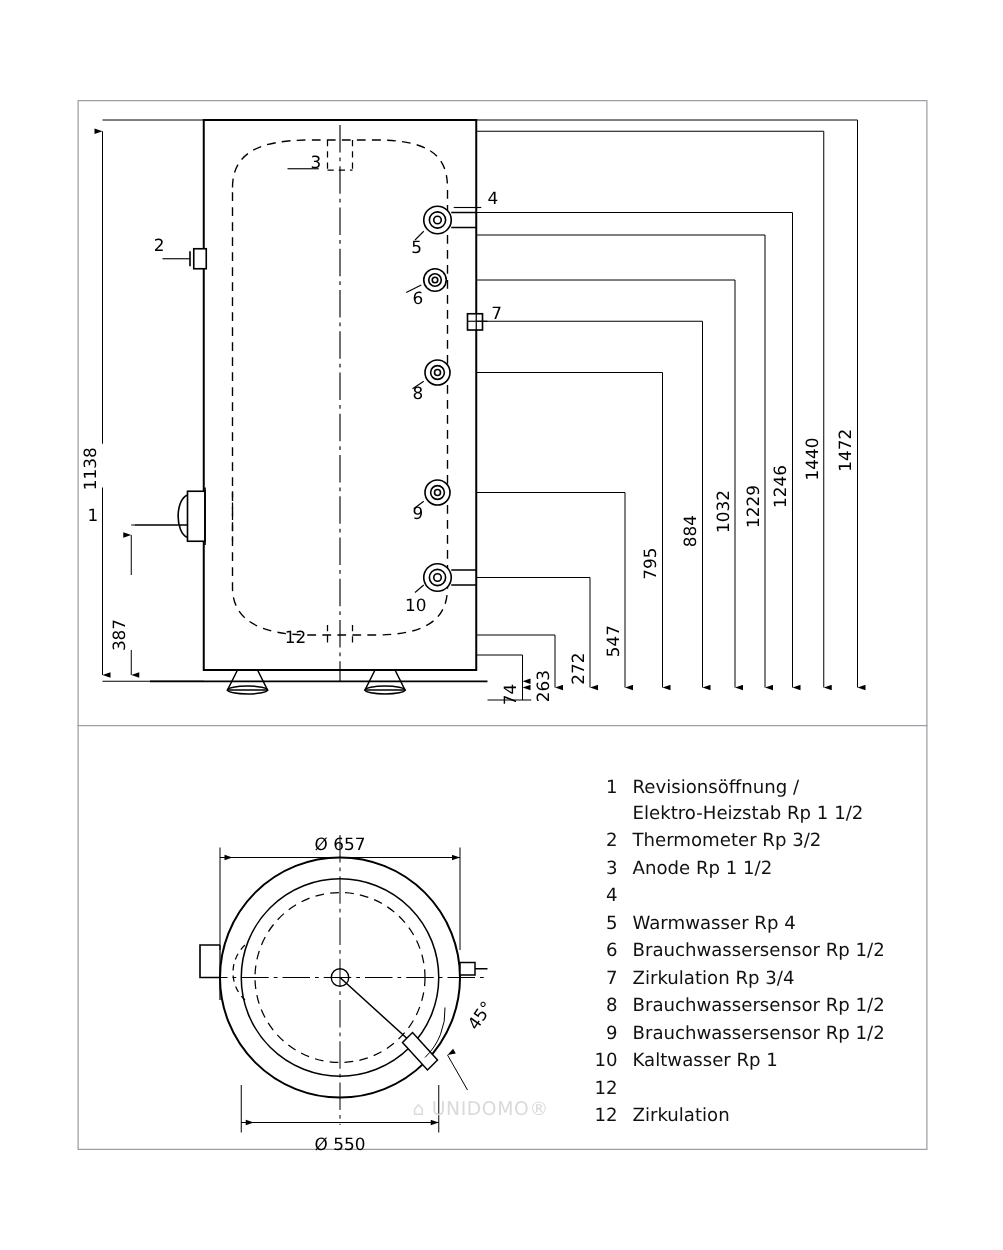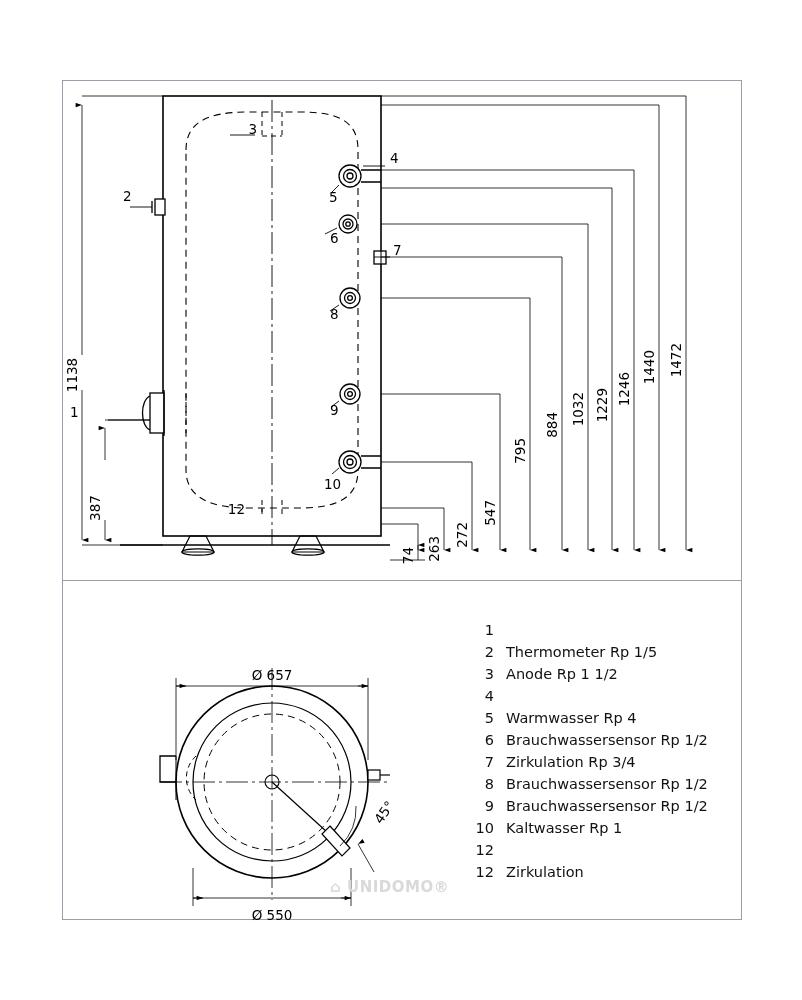--- a/index.html
+++ b/index.html
@@ -66,21 +66,21 @@
     color: #111;
     white-space: pre-line;
   }
   .watermark {
     position: absolute;
     left: 330px;
     top: 878px;
     font-size: 15px;
     letter-spacing: 0.5px;
     color: #d9d9d9;
-    font-weight: bold;
+    font-weight: normal;
     user-select: none;
   }
   .wm-glyph {
     display: inline-block;
     color: #dcdcdc;
     font-size: 15px;
   }
 </style>
 </head>
 <body>
@@ -316,24 +316,26 @@
 
       <text x="272" y="680" text-anchor="middle">Ø 657</text>
       <text x="272" y="920" text-anchor="middle">Ø 550</text>
       <text transform="translate(388,815) rotate(-55)" text-anchor="middle">45°</text>
     </g>
   </svg>
 
   <div class="legend">
     <div class="legend-row">
       <div class="legend-num">1</div>
+      <div class="legend-text">Revisionsöffnung /
+Elektro-Heizstab Rp 1 1/2</div>
     </div>
     <div class="legend-row">
       <div class="legend-num">2</div>
-      <div class="legend-text">Thermometer Rp 1/5</div>
+      <div class="legend-text">Thermometer Rp 3/2</div>
     </div>
     <div class="legend-row">
       <div class="legend-num">3</div>
       <div class="legend-text">Anode Rp 1 1/2</div>
     </div>
     <div class="legend-row">
       <div class="legend-num">4</div>
     </div>
     <div class="legend-row">
       <div class="legend-num">5</div>

